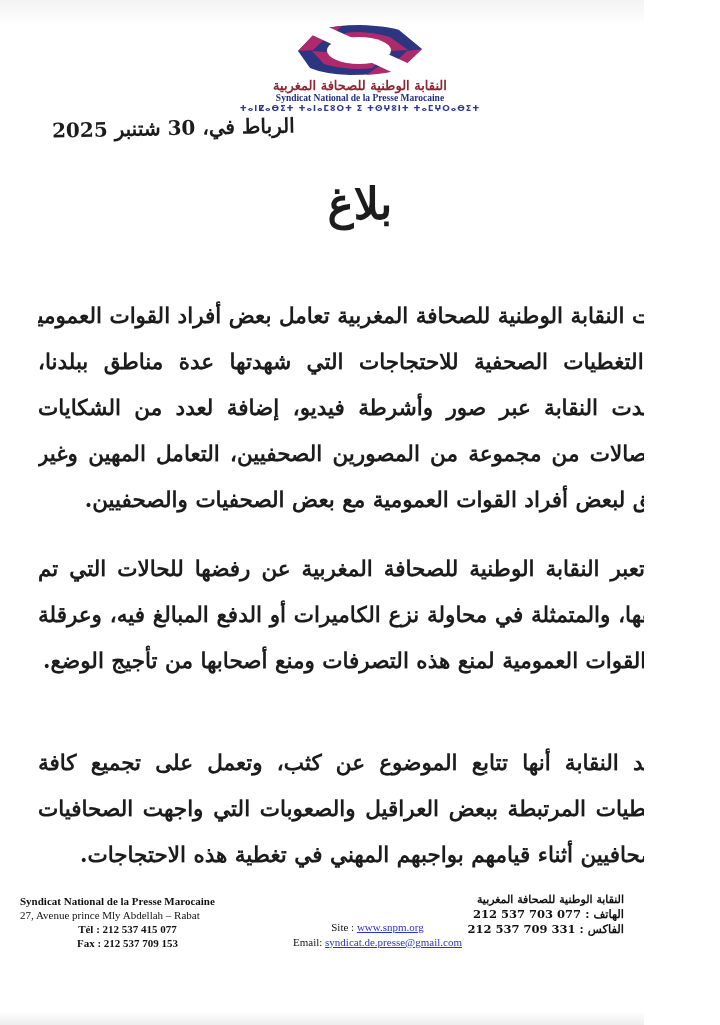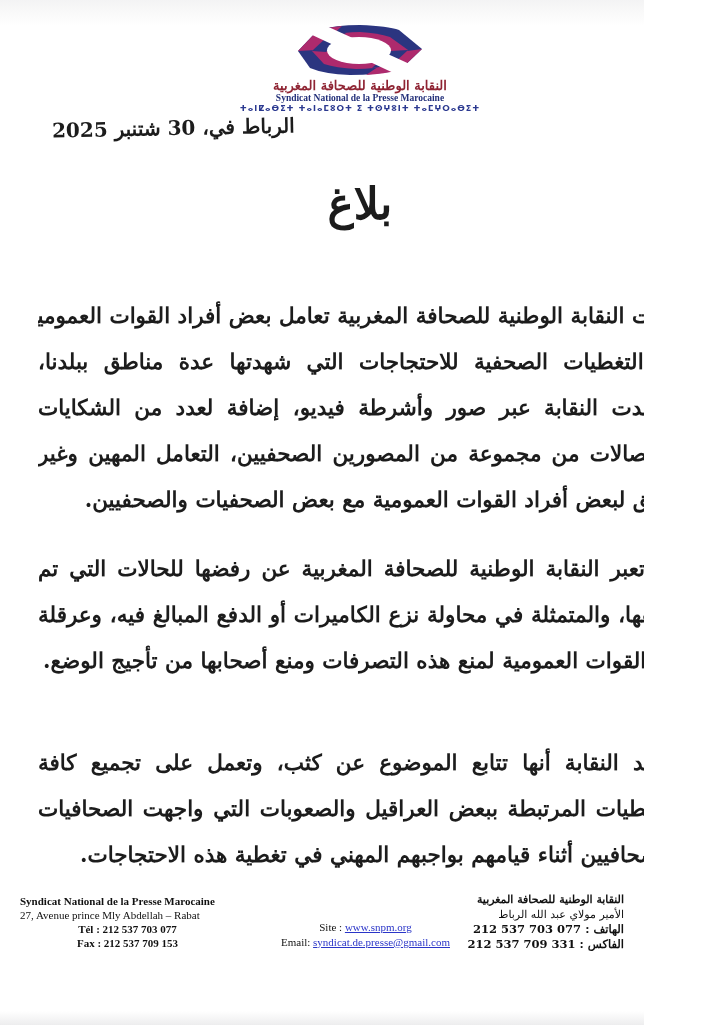--- a/index.html
+++ b/index.html
@@ -70,21 +70,21 @@
   .line.last{text-align-last:right;}
   
   .footer-fr{
     position:absolute;left:20px;top:894px;width:250px;
     font-family:"Liberation Serif", serif;
     font-size:11px;line-height:14px;color:#111;
   }
   .footer-fr .name{font-weight:bold;}
   .footer-fr .tel,.footer-fr .fax{font-weight:bold;text-align:center;width:215px;}
   .footer-links{
-    position:absolute;left:258px;top:920px;width:215px;
+    position:absolute;left:270px;top:920px;width:215px;
     font-family:"Liberation Serif", serif;
     font-size:11px;line-height:15px;color:#111;text-align:center;
   }
   .footer-links a{color:#2a35c8;text-decoration:underline;cursor:pointer;}
   .footer-ar{
     position:absolute;right:20px;top:892px;width:210px;
     direction:rtl;text-align:right;
     font-size:11.5px;line-height:15px;color:#111;
   }
   .footer-ar .name{font-weight:bold;font-size:11px;}
@@ -140,38 +140,37 @@
 
   <div class="bodytext p3">
     <div class="line">وتؤكد النقابة أنها تتابع الموضوع عن كثب، وتعمل على تجميع كافة</div>
     <div class="line">المعطيات المرتبطة ببعض العراقيل والصعوبات التي واجهت الصحافيات</div>
     <div class="line last">والصحافيين أثناء قيامهم بواجبهم المهني في تغطية هذه الاحتجاجات.</div>
   </div>
 
   <div class="footer-fr">
     <div class="name">Syndicat National de la Presse Marocaine</div>
     <div class="addr">27, Avenue prince Mly Abdellah – Rabat</div>
-    <div class="tel">Tél : 212 537 703 077</div>
+    <div class="tel">Tél : 212 537 415 077</div>
     <div class="fax">Fax : 212 537 709 153</div>
   </div>
 
   <div class="footer-links">
     <div>
       <span>Site :</span>
       <a>www.snpm.org</a>
     </div>
     <div>
       <span>Email:</span>
       <a>syndicat.de.presse@gmail.com</a>
     </div>
   </div>
 
   <div class="footer-ar">
     <div class="name">النقابة الوطنية للصحافة المغربية</div>
-    <div class="addr">الأمير مولاي عبد الله الرباط</div>
     <div class="tel">
       <span>الهاتف :</span>
       <span class="num">212 537 703 077</span>
     </div>
     <div class="fax">
       <span>الفاكس :</span>
       <span class="num">212 537 709 331</span>
     </div>
   </div>
 

